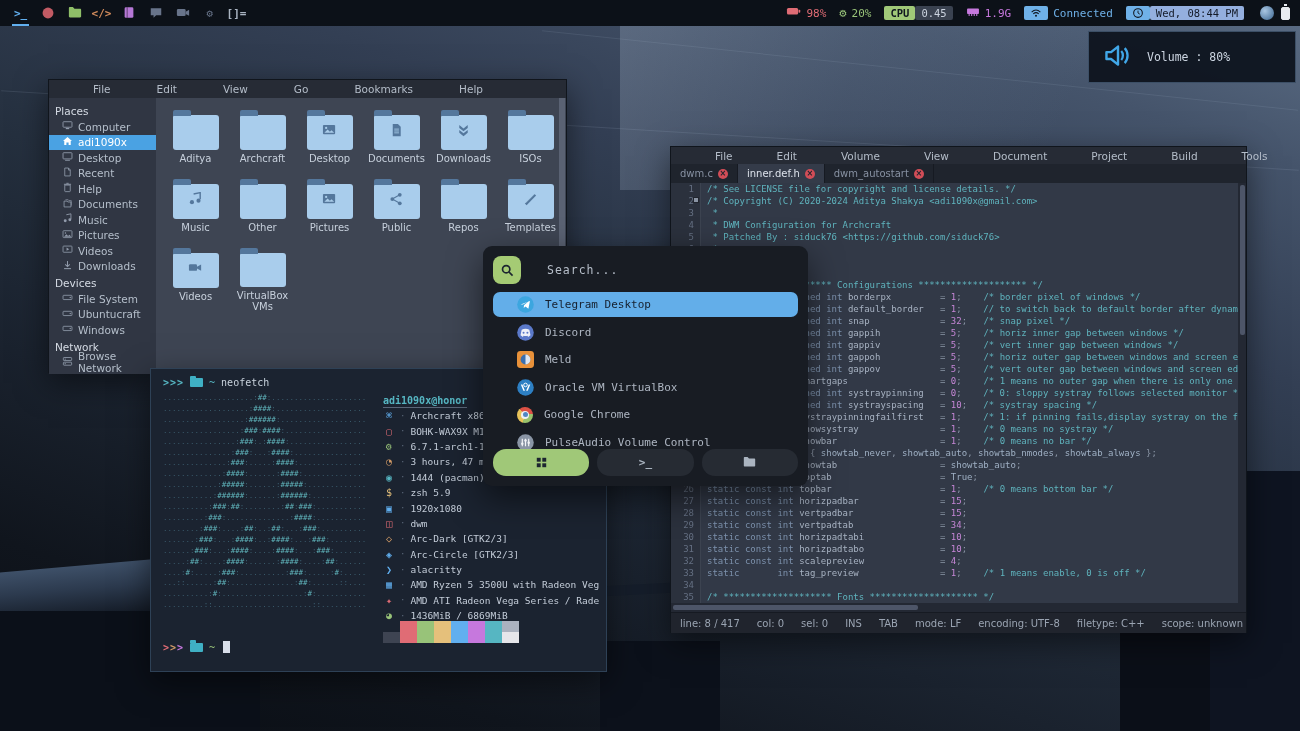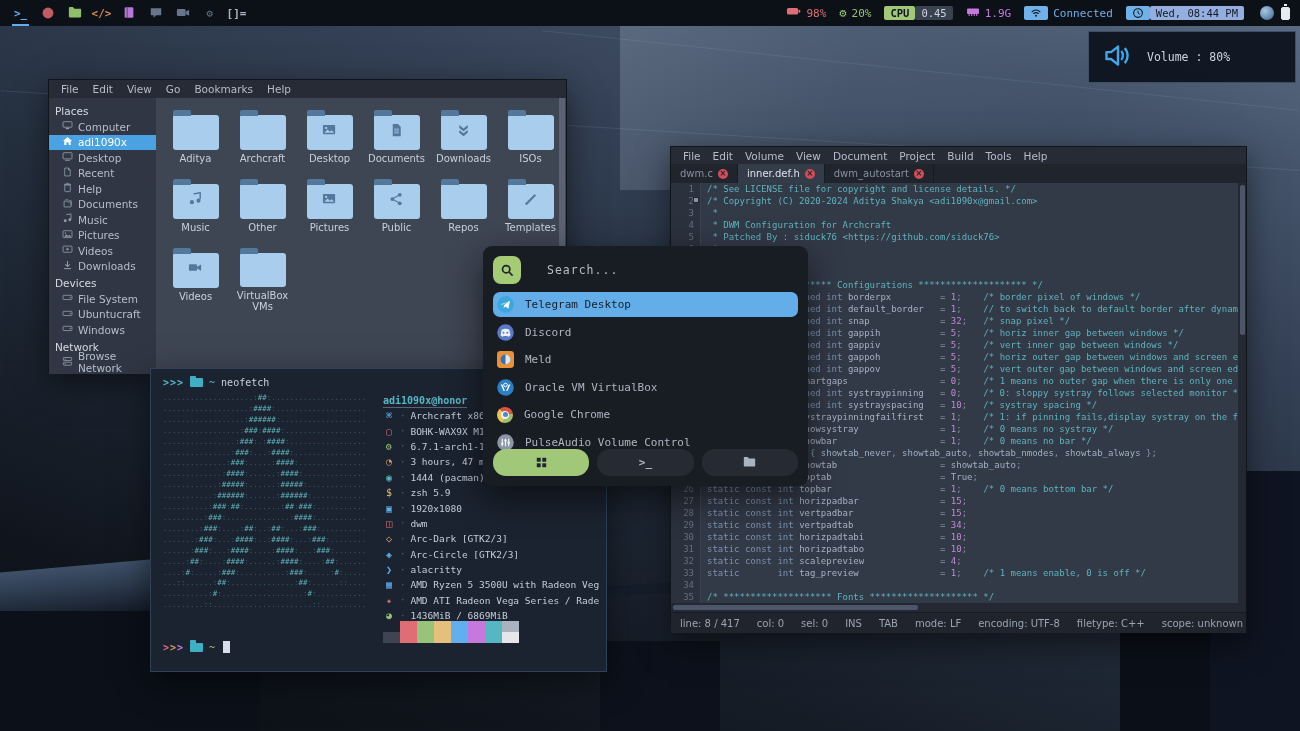--- a/index.html
+++ b/index.html
@@ -42,21 +42,21 @@
      background:radial-gradient(circle at 35% 35%, #a9c6e2, #5c82a8 70%, #3a546f); }
   .tray-batt { width:9px; height:13px; border:1.6px solid #e7ebf0; border-radius:2px; position:relative; background:#e7ebf0; }
   .tray-batt::before { content:""; position:absolute; top:-4px; left:1.5px; width:3px; height:2px; background:#e7ebf0; }
 
   
   .window { position:absolute; border:1px solid #10151c; box-shadow:0 10px 30px rgba(0,0,0,.5); }
 
   
   #fm { left:48px; top:79px; width:519px; height:294px; background:#3e4553; z-index:10; }
   #fm-menubar { height:18px; background:#262b35; display:flex; align-items:center; gap:2px; padding-left:6px; }
-  .menu-item { color:#b4bdc9; font-size:10.5px; padding:1px 6px; }
+  .menu-item { color:#b4bdc9; font-size:10.5px; padding:1px 6px;margin-left:32px; }
   #fm-body { display:flex; height:276px; }
   #fm-sidebar { width:107px; background:#303643; padding-top:4px; overflow:hidden; flex-shrink:0; }
   .sb-header { color:#d6dce5; font-weight:normal; font-size:10.5px; padding:3px 6px 2px 6px; }
   .sb-item { display:flex; align-items:center; gap:5px; color:#b5bfcb; font-size:10.5px; padding:1.5px 4px 1.5px 13px; height:15.5px; }
   .sb-item svg { flex-shrink:0; }
   .sb-item.selected { background:#4aa2e3; color:#ffffff; }
   #fm-content { flex:1; position:relative; padding:10px 2px 0 6px; overflow:hidden; }
   #fm-grid { display:grid; grid-template-columns:repeat(6,67px); grid-auto-rows:66px; row-gap:3px; }
   .fitem { display:flex; flex-direction:column; align-items:center; }
   .folder { width:46px; height:35px; background:#a9cdec; border-radius:2px 3px 3px 3px; position:relative; margin-top:7px;
@@ -116,21 +116,21 @@
   #ed-status { height:21px; background:#20242d; border-top:1px solid #161a22; display:flex; align-items:center; gap:17px;
                padding-left:9px; font-size:10px; color:#9aa4b2; }
 
   
   #launcher { position:absolute; left:483px; top:246px; width:325px; height:240px; background:#181c23; border-radius:9px;
     box-shadow:0 12px 34px rgba(0,0,0,.55); z-index:40; padding:9px 10px; font-family:"DejaVu Sans Mono", monospace; }
   #search-row { display:flex; align-items:center; gap:26px; height:30px; }
   #search-iconbox { width:28px; height:28px; border-radius:8px; background:#a5cb74; display:flex; align-items:center; justify-content:center; }
   #search-text { color:#b6bec9; font-size:11.5px; letter-spacing:1px; }
   #launcher-list { margin-top:7px; display:flex; flex-direction:column; gap:2.5px; }
-  .l-row { display:flex; align-items:center; gap:11px; height:25px; border-radius:7px; padding-left:4px; color:#aeb6c2; font-size:11px; }
+  .l-row { display:flex; align-items:center; gap:11px; height:25px; border-radius:7px; padding-left:24px; color:#aeb6c2; font-size:11px; }
   .l-row.selected { background:#63aee9; color:#16202e; }
   .chrome-icon { width:16px; height:16px; border-radius:50%;
      background:conic-gradient(from -40deg, #dd5145 0 33%, #99c26b 0 66%, #e8c35a 0 100%); position:relative; flex-shrink:0; }
   .chrome-icon::before { content:""; position:absolute; inset:4px; border-radius:50%; background:#eef2f5; }
   .chrome-icon::after { content:""; position:absolute; inset:5.5px; border-radius:50%; background:#5187c4; }
   #launcher-btns { position:absolute; left:10px; right:10px; bottom:10px; display:flex; gap:8px; }
   .l-btn { flex:1; height:27px; border-radius:13px; background:#262b33; display:flex; align-items:center; justify-content:center;
            color:#aab4c0; font-size:11px; }
   .l-btn.primary { background:#a0c878; }
 

